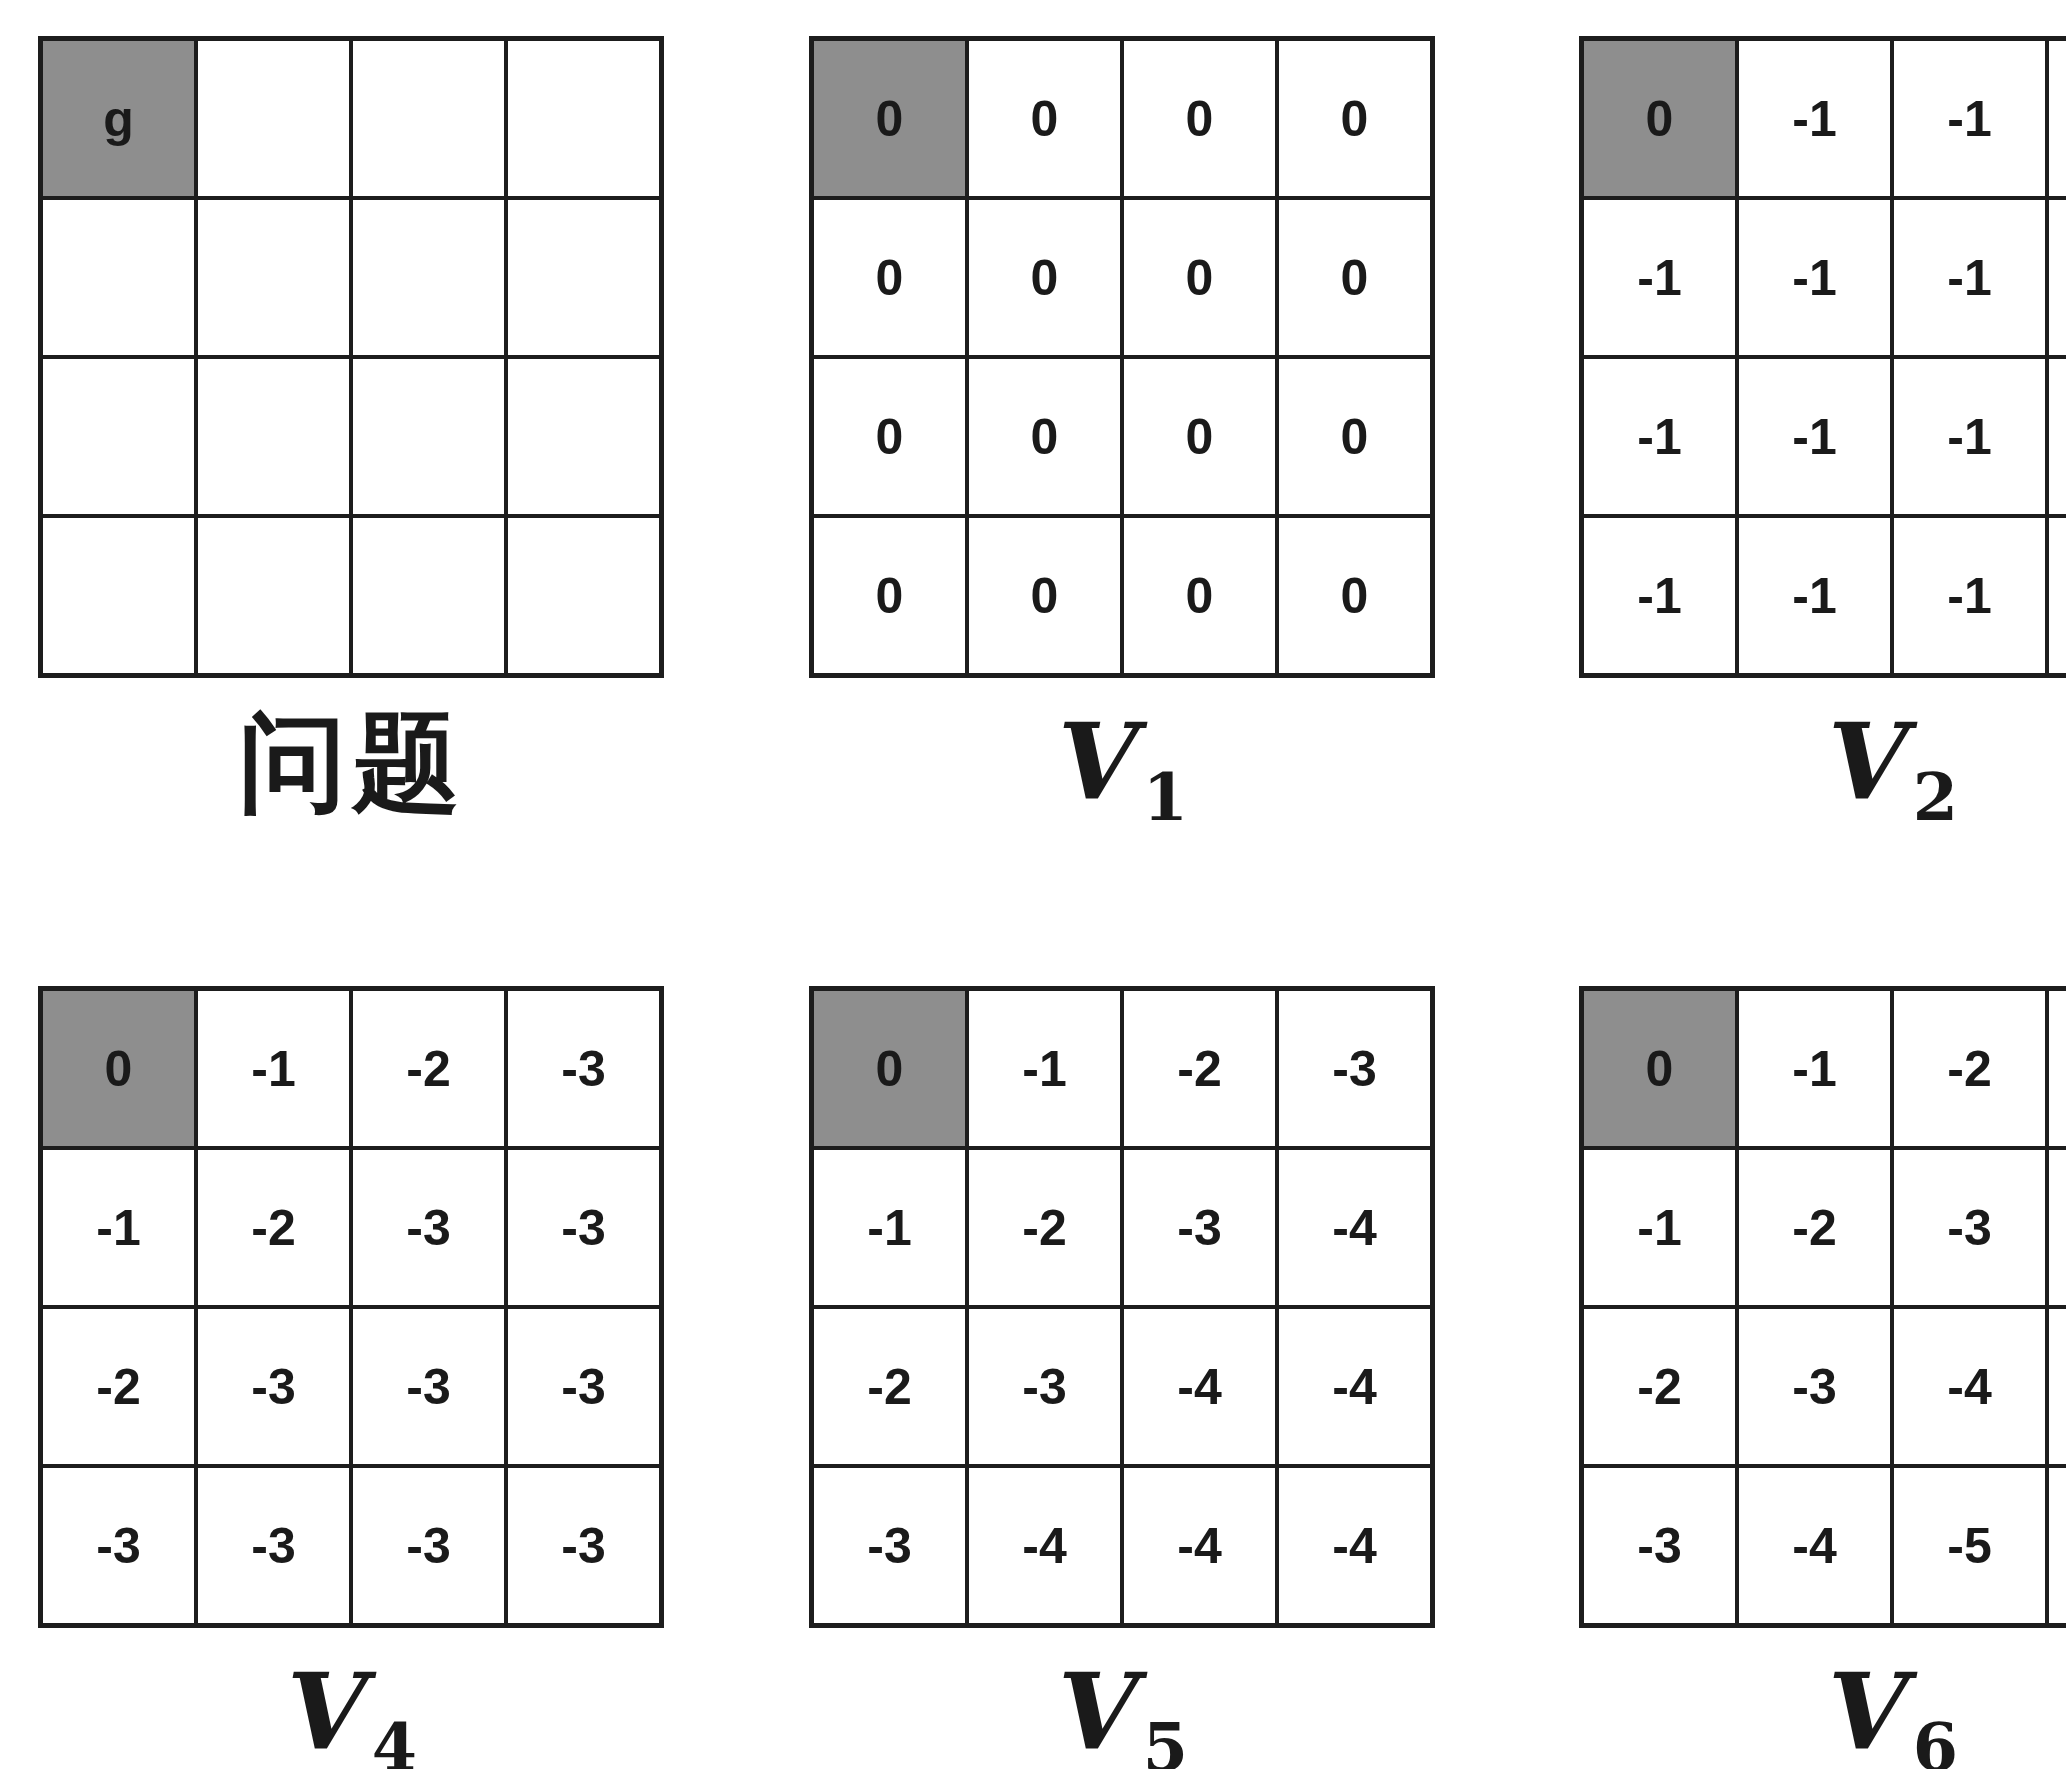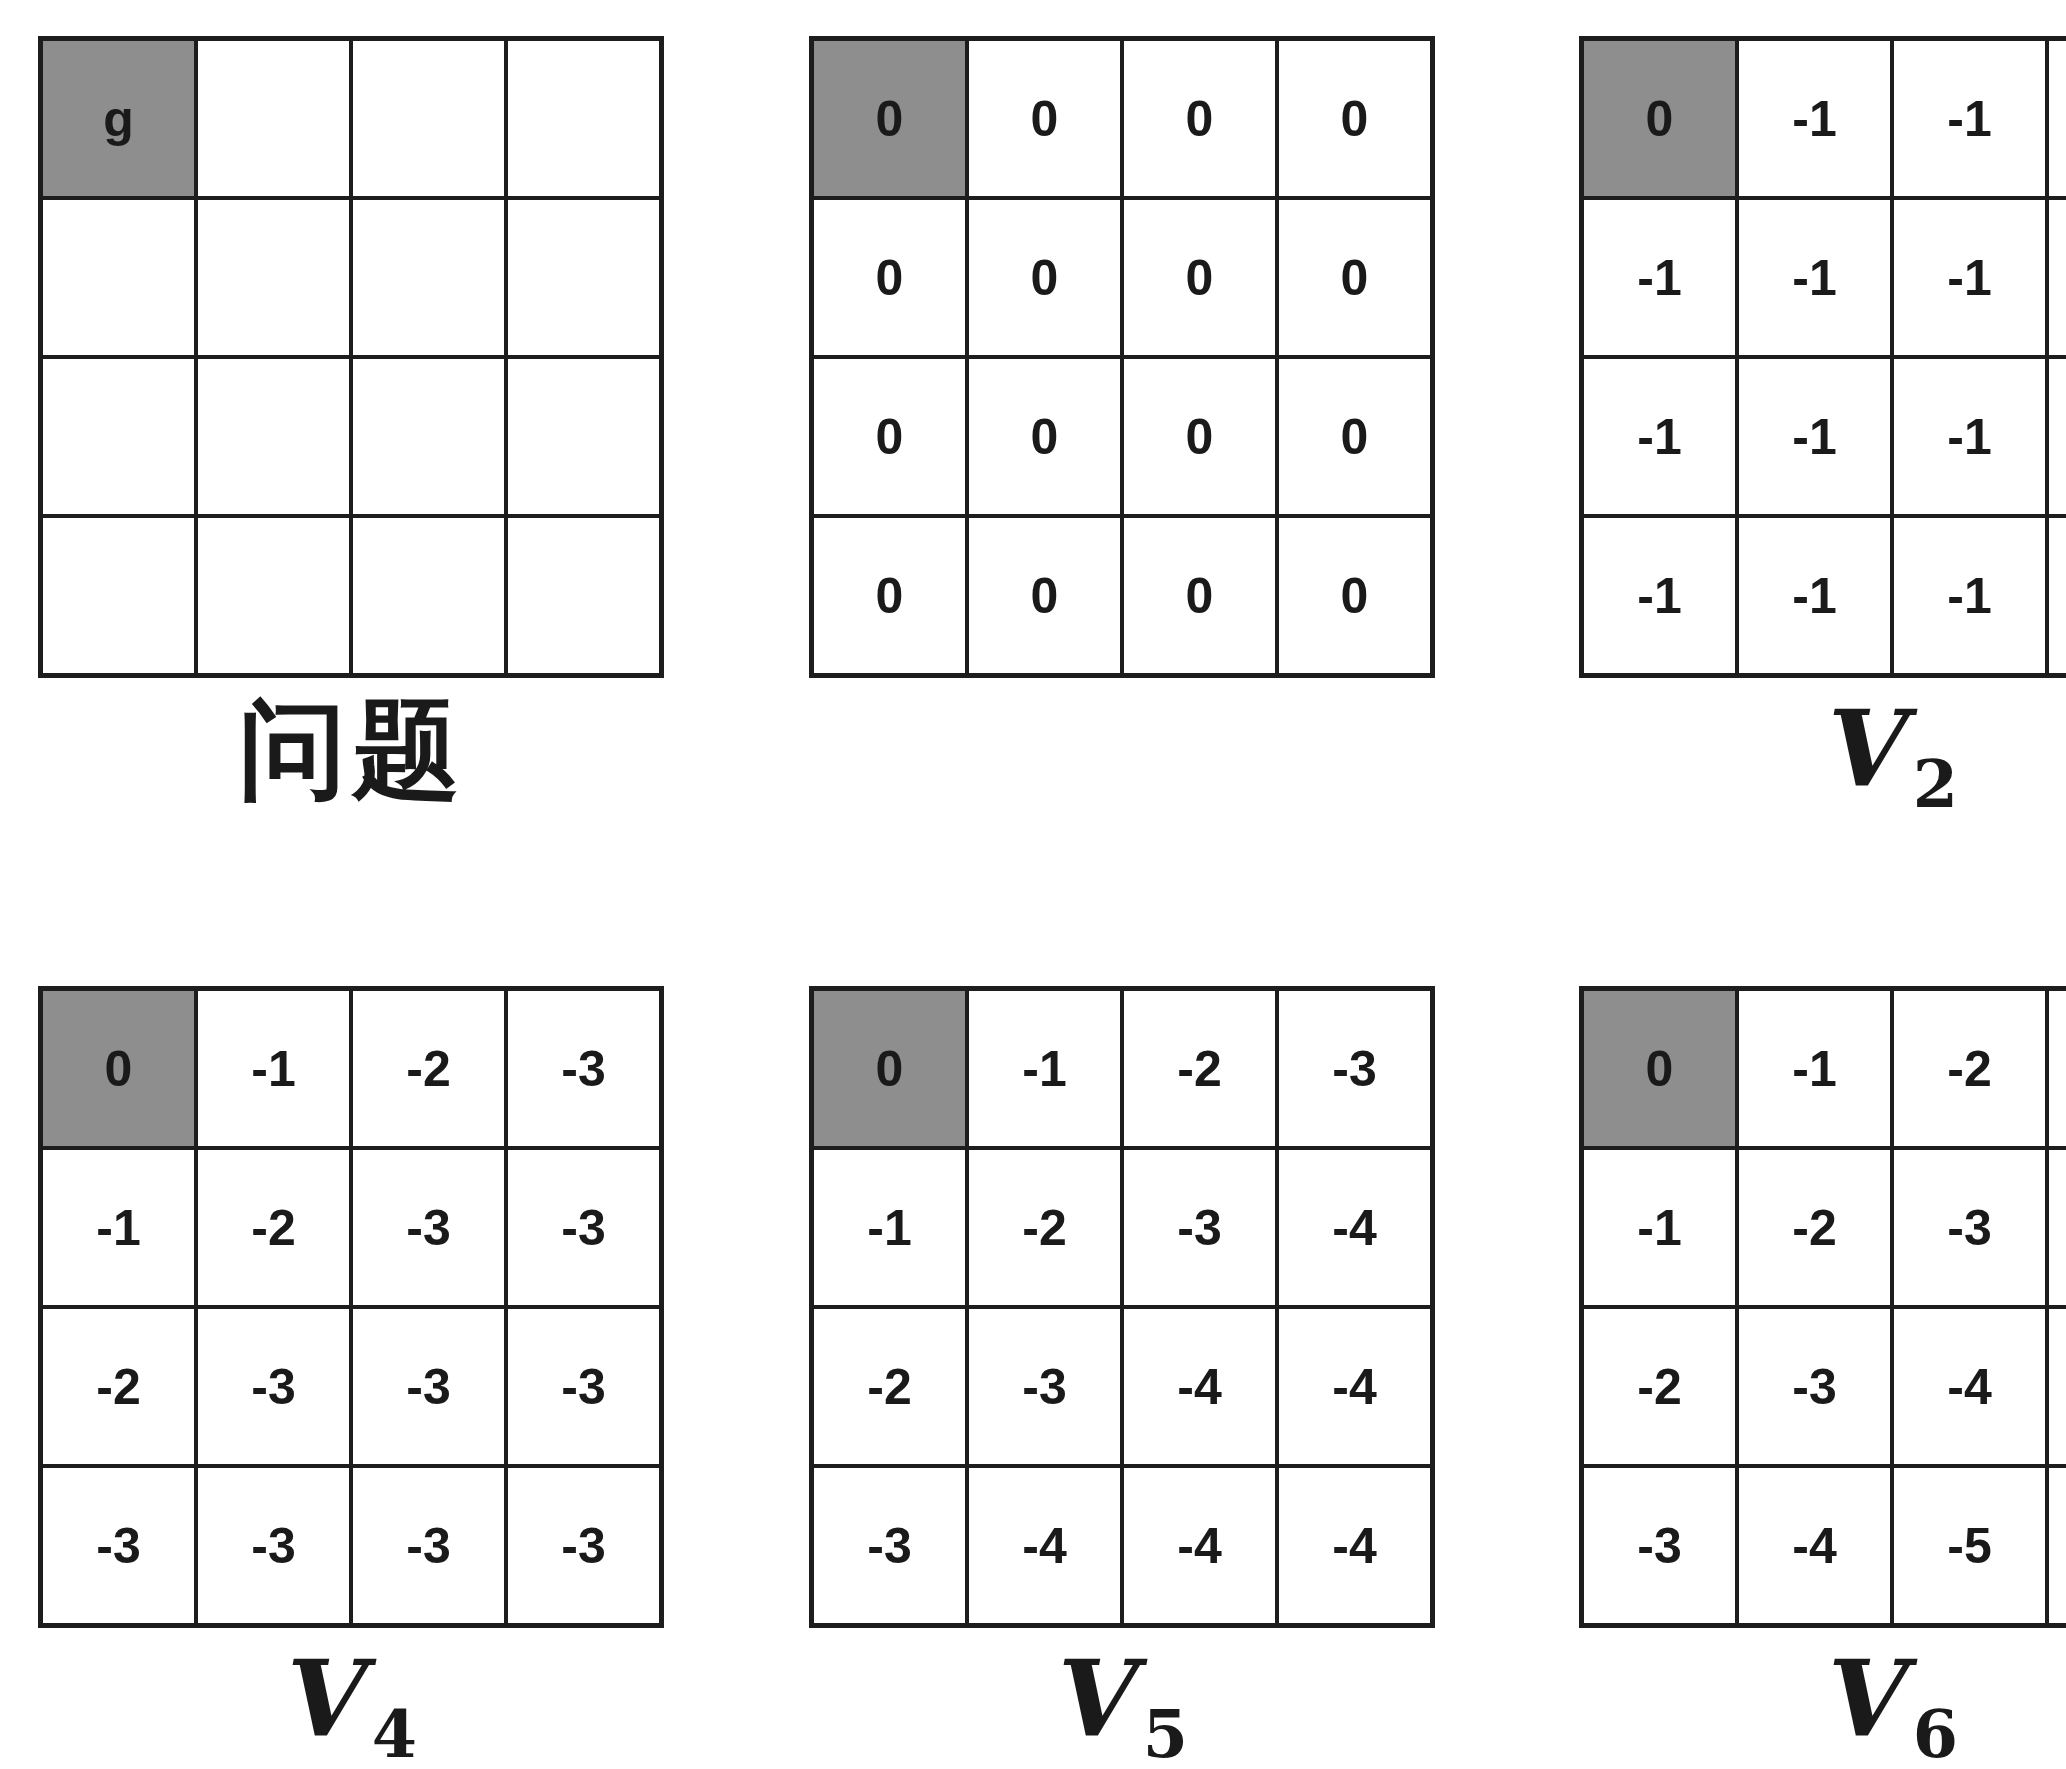--- a/index.html
+++ b/index.html
@@ -31,21 +31,21 @@
     display:flex;align-items:center;justify-content:center;
     font-family:"Liberation Sans",sans-serif;
     font-weight:700;
     font-size:50px;
     color:var(--text);
     background:var(--cell-bg);
   }
   .cell.goal{background:var(--goal-bg)}
   .label{
     width:628px;
-    margin-top:5px;
+    margin-top:18px;
     text-align:center;
     color:var(--text);
     white-space:nowrap;
   }
   .label.cjk{
     font-family:"DejaVu Serif","Liberation Serif",serif;
     font-weight:700;
     font-size:108px;
     line-height:132px;
     letter-spacing:5.8px;
@@ -112,20 +112,21 @@
         <div class="cell">0</div>
         <div class="cell">0</div>
         <div class="cell">0</div>
         <div class="cell">0</div>
         <div class="cell">0</div>
         <div class="cell">0</div>
         <div class="cell">0</div>
         <div class="cell">0</div>
         <div class="cell">0</div>
       </div>
+    <div class="label math"><span class="vbase">V</span><span class="vsub">1</span></div>
   </div>
 
   <div class="fig p-r0c2">
     <div class="grid">
         <div class="cell goal">0</div>
         <div class="cell">-1</div>
         <div class="cell">-1</div>
         <div class="cell">-1</div>
         <div class="cell">-1</div>
         <div class="cell">-1</div>

